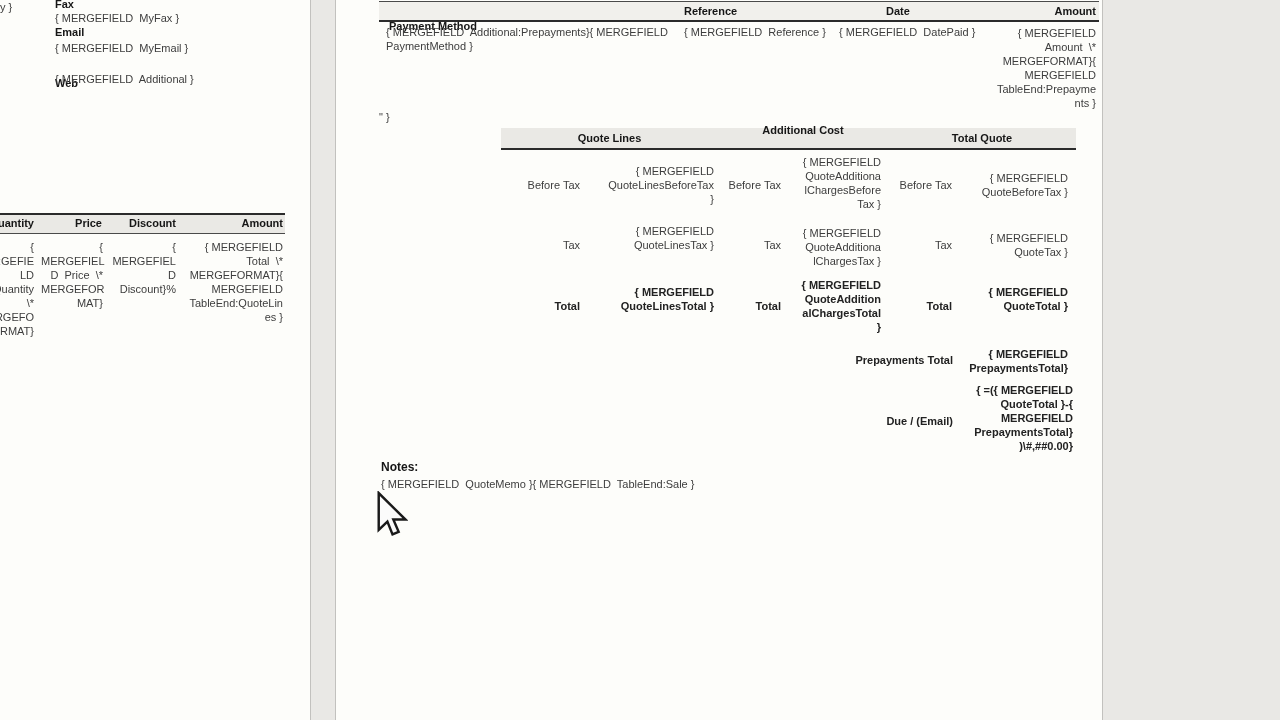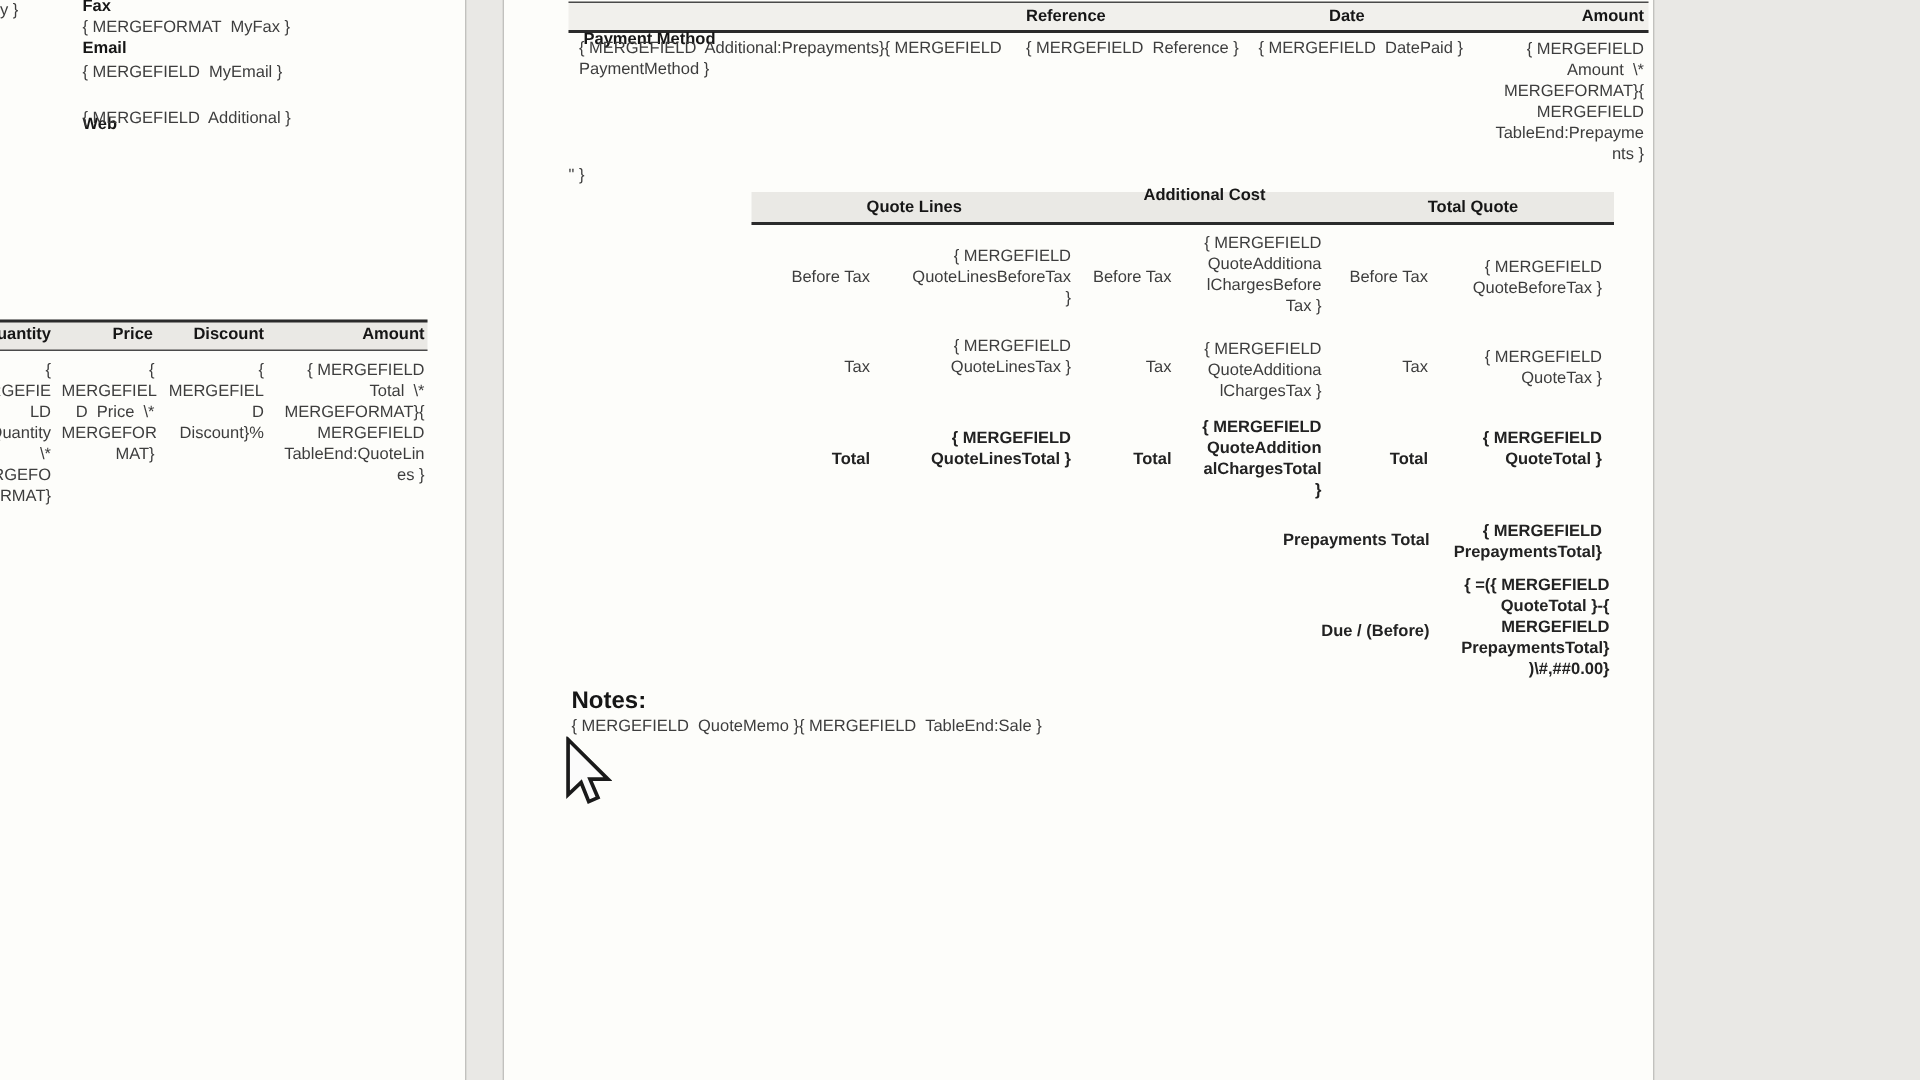--- a/index.html
+++ b/index.html
@@ -26,21 +26,21 @@
 </head>
 <body>
 
 <div id="stage">
 
   <div class="page" style="left:0;width:311px;border-right:1px solid var(--page-edge);">
 
     <div class="abs mf" style="left:0;top:71;width:24px;">y }</div>
 
     <div class="abs hdr" style="left:55px;top:-2px;">Fax</div>
-    <div class="abs mf" style="left:55px;top:11px;width:180px;">{ MERGEFORMAT  MyFax }</div>
+    <div class="abs mf" style="left:55px;top:11px;width:180px;">{ MERGEFIELD  MyFax }</div>
     <div class="abs hdr" style="left:55px;top:26px;">Email</div>
     <div class="abs mf" style="left:55px;top:41px;width:180px;">{ MERGEFIELD  MyEmail }</div>
     <div class="abs hdr" style="left:55px;top:57px;margin-top:20px;">Web</div>
     <div class="abs mf" style="left:55px;top:72px;width:190px;">{ MERGEFIELD  Additional }</div>
 
     <div class="band rule-heavy-top rule-thin-bottom" style="left:-60px;top:213px;width:345px;height:21px;"></div>
     <div class="abs hdr r" style="left:-60px;top:217px;width:94px;">Quantity</div>
     <div class="abs hdr r" style="left:40px;top:217px;width:62px;">Price</div>
     <div class="abs hdr r" style="left:106px;top:217px;width:70px;">Discount</div>
     <div class="abs hdr r" style="left:178px;top:217px;width:105px;">Amount</div>
@@ -128,28 +128,28 @@
 alChargesTotal
 }</div>
     <div class="abs mf r bold" style="left:526px;top:299px;width:90px;">Total</div>
     <div class="abs mf r bold" style="left:602px;top:285px;width:130px;">{ MERGEFIELD
 QuoteTotal }</div>
 
     <div class="abs mf r bold" style="left:467px;top:353px;width:150px;">Prepayments Total</div>
     <div class="abs mf r bold" style="left:602px;top:347px;width:130px;">{ MERGEFIELD
 PrepaymentsTotal}</div>
 
-    <div class="abs mf r bold" style="left:467px;top:414px;width:150px;">Due / (Before)</div>
+    <div class="abs mf r bold" style="left:467px;top:414px;width:150px;">Due / (Email)</div>
     <div class="abs mf r bold" style="left:602px;top:383px;width:135px;">{ =({ MERGEFIELD
 QuoteTotal }-{
 MERGEFIELD
 PrepaymentsTotal}
 )\#,##0.00}</div>
 
-    <div class="abs hdr" style="left:45px;top:461px;font-size:16px;">Notes:</div>
+    <div class="abs hdr" style="left:45px;top:461px;font-size:12px;">Notes:</div>
     <div class="abs mf" style="left:45px;top:477px;width:420px;">{ MERGEFIELD  QuoteMemo }{ MERGEFIELD  TableEnd:Sale }</div>
   </div>
 
   <svg class="abs" style="left:376px;top:491px;" width="32" height="47" viewBox="0 0 30 46">
     <path d="M2,2 L2,38 L10.5,30 L15.5,42.5 L21.5,39.9 L16.3,27.8 L28,27.8 Z" fill="#fbfbfb" stroke="#1a1a1a" stroke-width="2.4" stroke-linejoin="miter"></path>
   </svg>
 
 </div>
 
 </body></html>

